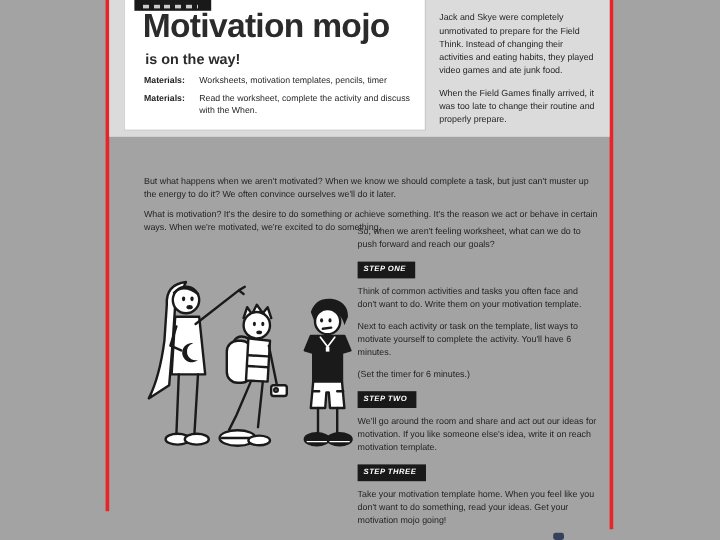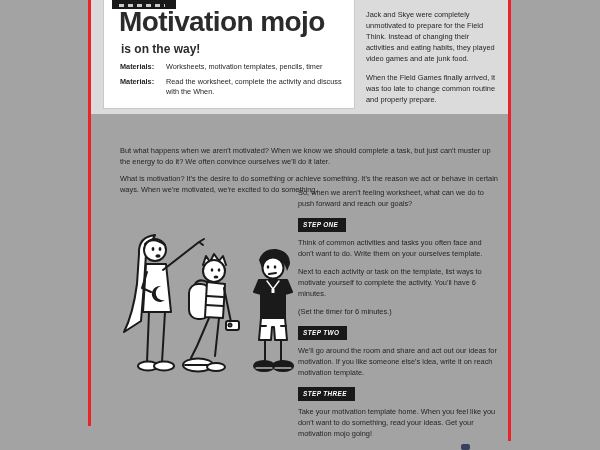--- a/index.html
+++ b/index.html
@@ -66,21 +66,21 @@
     <div class="meta">
       <span class="meta-label">Materials:</span>
       <span>Worksheets, motivation templates, pencils, timer</span>
       <span class="meta-label">Materials:</span>
       <span>Read the worksheet, complete the activity and discuss with the When.</span>
     </div>
   </div>
 
   <div class="story">
     <p>Jack and Skye were completely unmotivated to prepare for the Field Think. Instead of changing their activities and eating habits, they played video games and ate junk food.</p>
-    <p>When the Field Games finally arrived, it was too late to change common routine and properly prepare.</p>
+    <p>When the Field Games finally arrived, it was too late to change their routine and properly prepare.</p>
   </div>
 
 
   <div class="intro">
     <p>But what happens when we aren't motivated? When we know we should complete a task, but just can't muster up the energy to do it? We often convince ourselves we'll do it later.</p>
     <p>What is motivation? It's the desire to do something or achieve something. It's the reason we act or behave in certain ways. When we're motivated, we're excited to do something.</p>
   </div>
 
   <svg class="illustration" viewBox="0 0 185 170" xmlns="http://www.w3.org/2000/svg">
     <g fill="none" stroke="#1a1a1a" stroke-width="2" stroke-linecap="round" stroke-linejoin="round">
@@ -131,21 +131,21 @@
       <ellipse cx="168" cy="140" rx="10" ry="5" fill="#1a1a1a"></ellipse>
       <path d="M141 142 L157 142 M160 142 L176 142" stroke="#fff" stroke-width="1.2"></path>
     </g>
   </svg>
 
   <div class="col">
     <p>So, when we aren't feeling worksheet, what can we do to push forward and reach our goals?</p>
 
     <div>
       <span class="badge">STEP ONE</span>
-      <p>Think of common activities and tasks you often face and don't want to do. Write them on your ourselves template.</p>
+      <p>Think of common activities and tasks you often face and don't want to do. Write them on your motivation template.</p>
       <p>Next to each activity or task on the template, list ways to motivate yourself to complete the activity. You'll have 6 minutes.</p>
       <p>(Set the timer for 6 minutes.)</p>
     </div>
 
     <div>
       <span class="badge">STEP TWO</span>
       <p>We'll go around the room and share and act out our ideas for motivation. If you like someone else's idea, write it on reach motivation template.</p>
     </div>
 
     <div>

